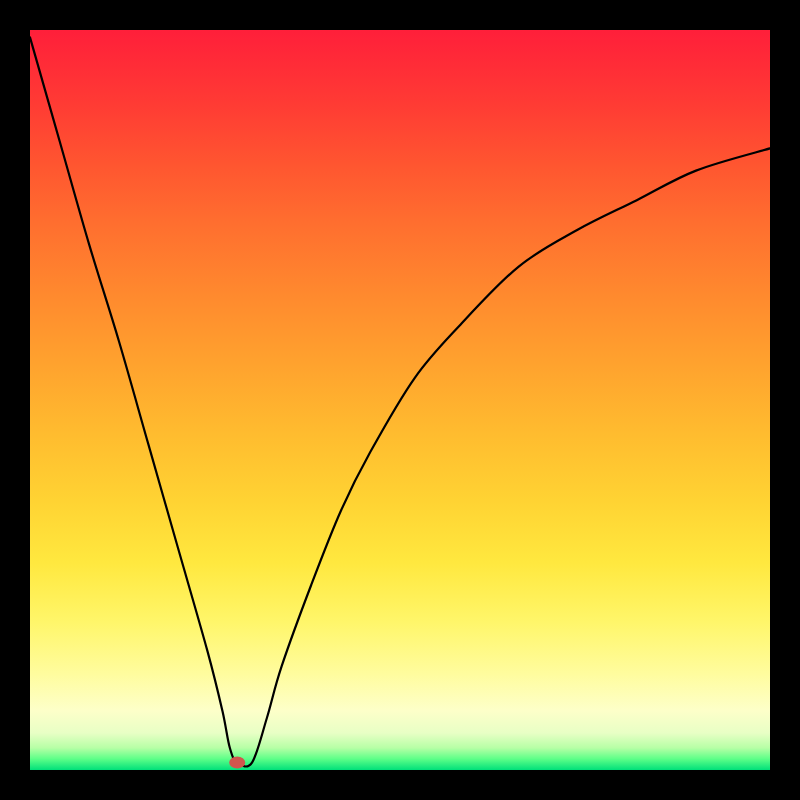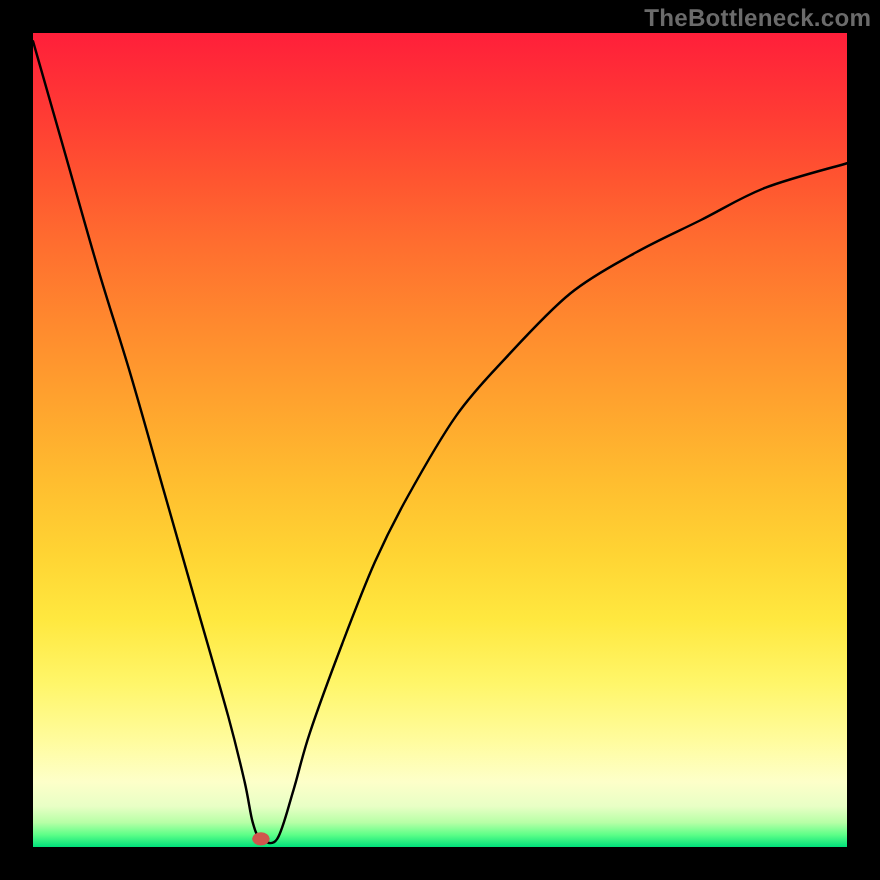--- a/index.html
+++ b/index.html
@@ -57,21 +57,20 @@
   }
   .dot {
     fill: #d0564d;
     stroke: none;
   }
 </style>
 </head>
 <body>
 <div class="frame">
 
-  <div class="watermark">TheBottleneck.com</div>
 
   <div class="plot">
     <svg class="curve" viewBox="0 0 740 740" preserveAspectRatio="none">
 
     <path d="M 0.00 7.40 C 4.93 24.67, 19.73 76.47, 29.60 111.00 C 39.47 145.53, 49.33 181.30, 59.20 214.60 C 69.07 247.90, 78.93 277.50, 88.80 310.80 C 98.67 344.10, 108.53 379.87, 118.40 414.40 C 128.27 448.93, 138.13 483.47, 148.00 518.00 C 157.87 552.53, 170.20 594.47, 177.60 621.60 C 185.00 648.73, 188.70 664.77, 192.40 680.80 C 196.10 696.83, 197.33 709.17, 199.80 717.80 C 202.27 726.43, 203.50 730.13, 207.20 732.60 C 210.90 735.07, 217.07 740.00, 222.00 732.60 C 226.93 725.20, 231.87 704.23, 236.80 688.20 C 241.73 672.17, 244.20 658.60, 251.60 636.40 C 259.00 614.20, 271.33 580.90, 281.20 555.00 C 291.07 529.10, 300.93 503.20, 310.80 481.00 C 320.67 458.80, 328.07 444.00, 340.40 421.80 C 352.73 399.60, 370.00 368.77, 384.80 347.80 C 399.60 326.83, 411.93 314.50, 429.20 296.00 C 446.47 277.50, 468.67 252.83, 488.40 236.80 C 508.13 220.77, 527.87 210.90, 547.60 199.80 C 567.33 188.70, 587.07 180.07, 606.80 170.20 C 626.53 160.33, 643.80 149.23, 666.00 140.60 C 688.20 131.97, 727.67 122.10, 740.00 118.40" fill="none" stroke="#000000" stroke-width="2.2" stroke-linecap="round" stroke-linejoin="round"></path>
         <ellipse cx="207.20" cy="732.60" rx="8" ry="6" class="dot" fill="#d0564d"></ellipse>
       </svg>
   </div>
 
 </div>

